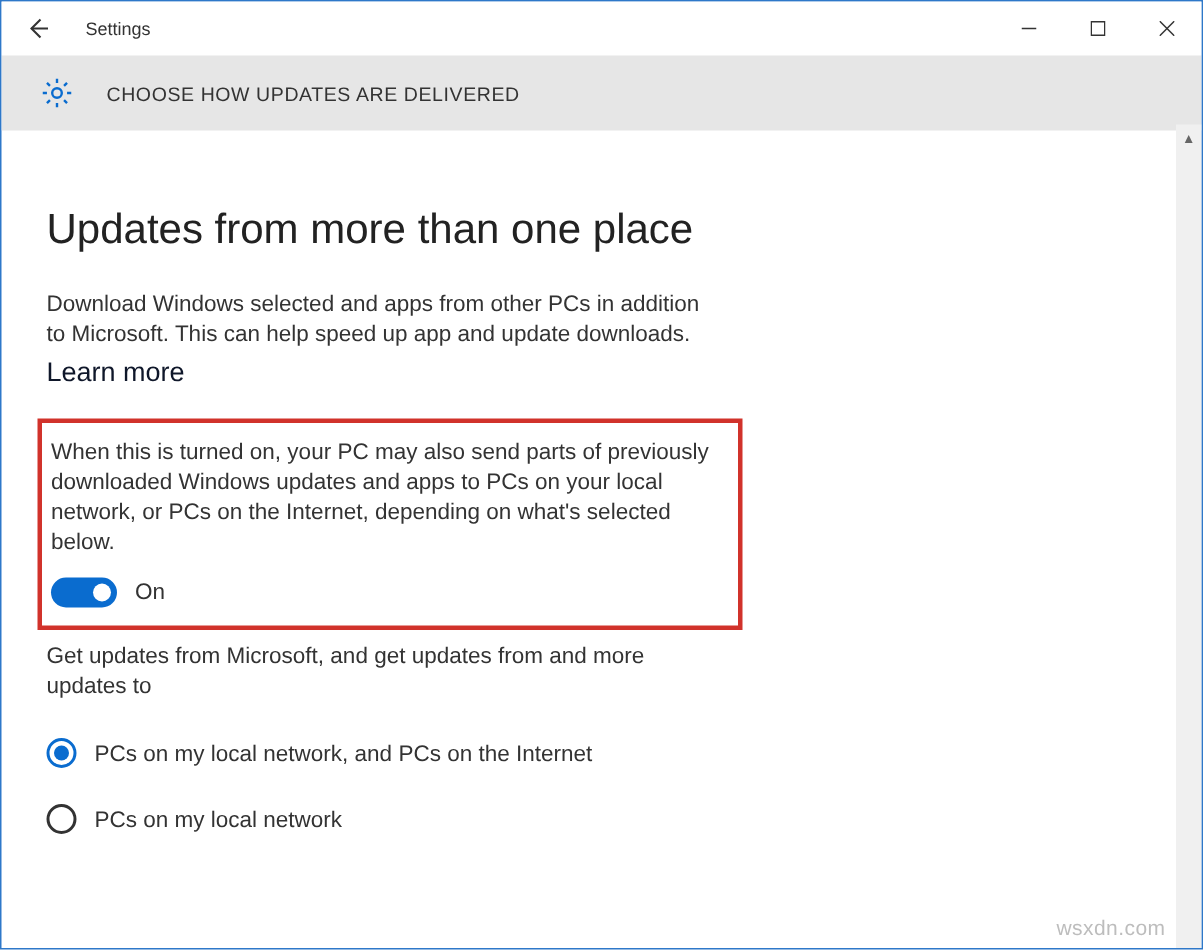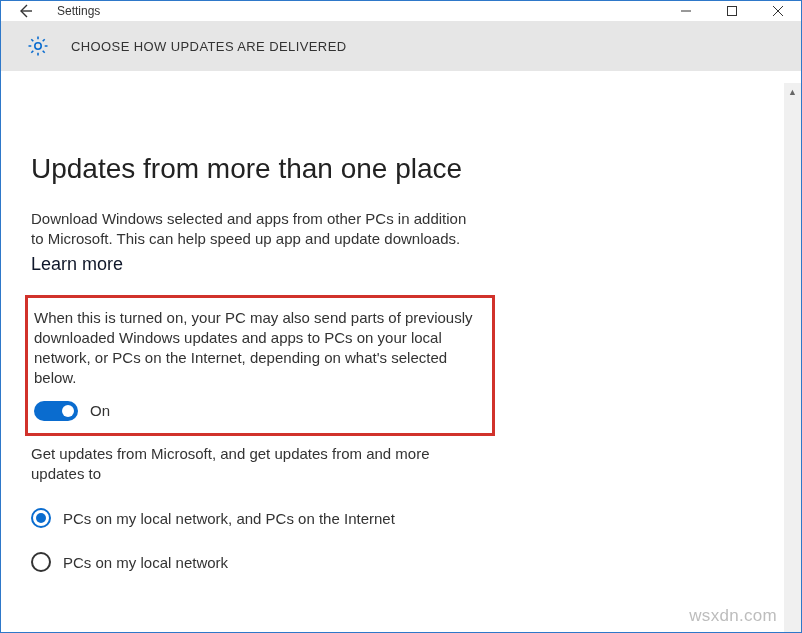--- a/index.html
+++ b/index.html
@@ -6,21 +6,21 @@
     body {
       font-family: "Segoe UI", sans-serif;
       background: #fff;
       width: 802px;
       height: 633px;
       border: 1px solid #2e78c9;
       position: relative;
       overflow: hidden;
     }
     .titlebar {
-      height: 20px;
+      height: 36px;
       background: #fff;
       display: flex;
       align-items: center;
       padding-left: 12px;
     }
     .back-btn {
       width: 24px; height: 24px;
       display: flex; align-items: center; justify-content: center;
       font-size: 16px;
       color: #333;
@@ -60,21 +60,20 @@
       color: #333;
     }
     .content {
       padding: 50px 30px 30px 30px;
     }
     .main-heading {
       font-size: 28px;
       font-weight: 300;
       color: #222;
       margin-bottom: 24px;
-      margin-top: 32px;
     }
     .desc, .para {
       font-size: 15px;
       color: #333;
       line-height: 1.35;
       max-width: 440px;
       margin-bottom: 4px;
     }
     .learn-more {
       color: #0f172a;
@@ -143,21 +142,21 @@
       background: #f0f0f0;
     }
     .scroll-arrow {
       height: 17px;
       display: flex; align-items: center; justify-content: center;
       font-size: 9px; color: #666;
     }
     .watermark {
       position: absolute;
       bottom: 6px; right: 24px;
-      font-size: 17px;
+      font-size: 14px;
       color: #bdbdbd;
       letter-spacing: 0.3px;
     }
   </style>
 </head>
 <body>
 
 <div class="titlebar">
   <div class="back-btn">
     <svg width="16" height="16" viewBox="0 0 16 16" fill="none" stroke="#333" stroke-width="1.4">

